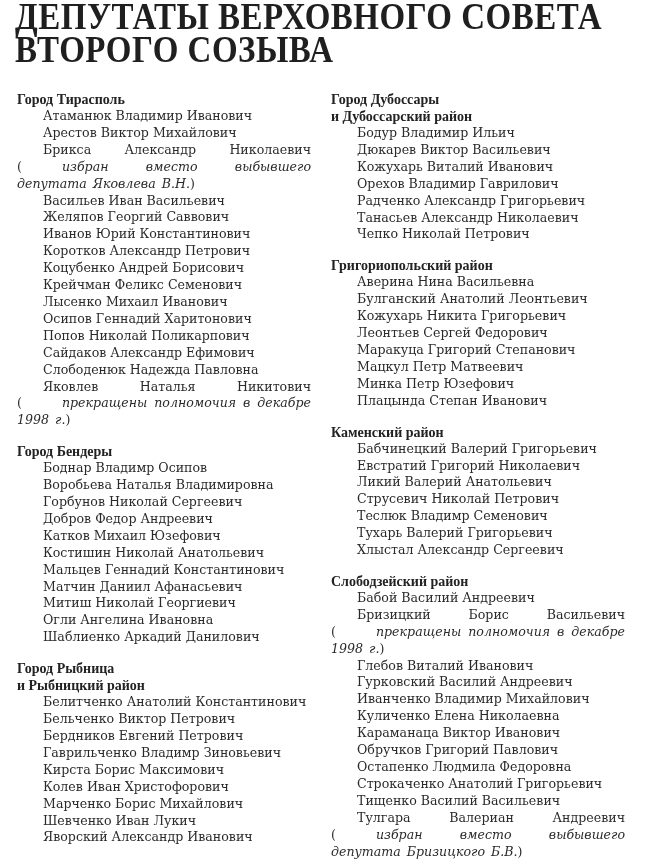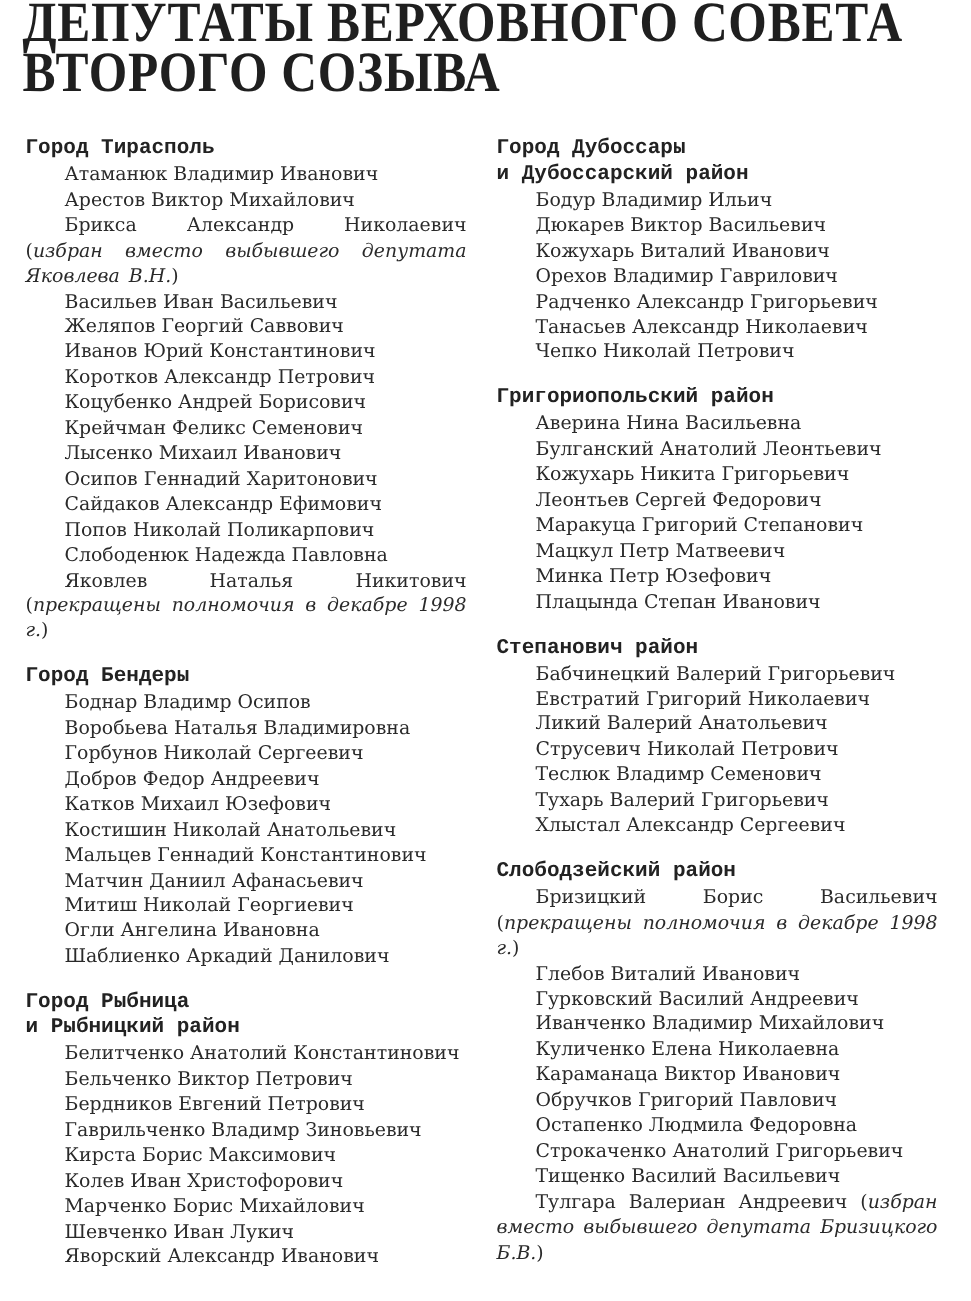--- a/index.html
+++ b/index.html
@@ -31,21 +31,21 @@
     }
     .title span { display: block; }
     .col {
       position: absolute;
       top: 91px;
     }
     .col-left { left: 17px; width: 294px; }
     .col-right { left: 331px; width: 294px; top: 91px; }
     .section { margin-bottom: 14px; }
     .section-heading {
-      font-family: Liberation Mono, monospace;
+      font-family: Liberation Serif, serif;
       font-weight: bold;
       font-size: 14px;
       line-height: 17px;
       margin: 0;
       color: #222;
     }
     .section-heading span { display: block; }
     .list {
       margin: 0;
       padding: 0;
@@ -62,20 +62,21 @@
     .member.with-note {
       white-space: normal;
       padding-left: 0;
       text-indent: 26px;
       text-align: justify;
       text-align-last: left;
       word-spacing: 2px;
     }
     .note {
       font-style: italic;
+      margin-left: 40px;
     }
   </style>
 </head>
 <body>
 
 <h1 class="title">
   <span>ДЕПУТАТЫ ВЕРХОВНОГО СОВЕТА</span>
   <span>ВТОРОГО СОЗЫВА</span>
 </h1>
 
@@ -89,22 +90,22 @@
         <li class="member"><span>Арестов Виктор Михайлович</span></li>
         <li class="member with-note"><span>Брикса Александр Николаевич</span> (<span class="note">избран вместо выбывшего депутата Яковлева В.Н.</span>)</li>
         <li class="member"><span>Васильев Иван Васильевич</span></li>
         <li class="member"><span>Желяпов Георгий Саввович</span></li>
         <li class="member"><span>Иванов Юрий Константинович</span></li>
         <li class="member"><span>Коротков Александр Петрович</span></li>
         <li class="member"><span>Коцубенко Андрей Борисович</span></li>
         <li class="member"><span>Крейчман Феликс Семенович</span></li>
         <li class="member"><span>Лысенко Михаил Иванович</span></li>
         <li class="member"><span>Осипов Геннадий Харитонович</span></li>
+        <li class="member"><span>Попов Николай Поликарпович</span></li>
         <li class="member"><span>Сайдаков Александр Ефимович</span></li>
-        <li class="member"><span>Попов Николай Поликарпович</span></li>
         <li class="member"><span>Слободенюк Надежда Павловна</span></li>
         <li class="member with-note"><span>Яковлев Наталья Никитович</span> (<span class="note">прекращены полномочия в декабре 1998 г.</span>)</li>
       </ul>
     </div>
   <div class="section">
       <h2 class="section-heading">
         <span>Город Бендеры</span>
       </h2>
       <ul class="list">
         <li class="member"><span>Боднар Владимр Осипов</span></li>
@@ -165,37 +166,38 @@
         <li class="member"><span>Кожухарь Никита Григорьевич</span></li>
         <li class="member"><span>Леонтьев Сергей Федорович</span></li>
         <li class="member"><span>Маракуца Григорий Степанович</span></li>
         <li class="member"><span>Мацкул Петр Матвеевич</span></li>
         <li class="member"><span>Минка Петр Юзефович</span></li>
         <li class="member"><span>Плацында Степан Иванович</span></li>
       </ul>
     </div>
   <div class="section">
       <h2 class="section-heading">
-        <span>Степанович район</span>
+        <span>Каменский район</span>
       </h2>
       <ul class="list">
         <li class="member"><span>Бабчинецкий Валерий Григорьевич</span></li>
         <li class="member"><span>Евстратий Григорий Николаевич</span></li>
         <li class="member"><span>Ликий Валерий Анатольевич</span></li>
         <li class="member"><span>Струсевич Николай Петрович</span></li>
         <li class="member"><span>Теслюк Владимр Семенович</span></li>
         <li class="member"><span>Тухарь Валерий Григорьевич</span></li>
         <li class="member"><span>Хлыстал Александр Сергеевич</span></li>
       </ul>
     </div>
   <div class="section">
       <h2 class="section-heading">
         <span>Слободзейский район</span>
       </h2>
       <ul class="list">
+        <li class="member"><span>Бабой Василий Андреевич</span></li>
         <li class="member with-note"><span>Бризицкий Борис Васильевич</span> (<span class="note">прекращены полномочия в декабре 1998 г.</span>)</li>
         <li class="member"><span>Глебов Виталий Иванович</span></li>
         <li class="member"><span>Гурковский Василий Андреевич</span></li>
         <li class="member"><span>Иванченко Владимир Михайлович</span></li>
         <li class="member"><span>Куличенко Елена Николаевна</span></li>
         <li class="member"><span>Караманаца Виктор Иванович</span></li>
         <li class="member"><span>Обручков Григорий Павлович</span></li>
         <li class="member"><span>Остапенко Людмила Федоровна</span></li>
         <li class="member"><span>Строкаченко Анатолий Григорьевич</span></li>
         <li class="member"><span>Тищенко Василий Васильевич</span></li>

